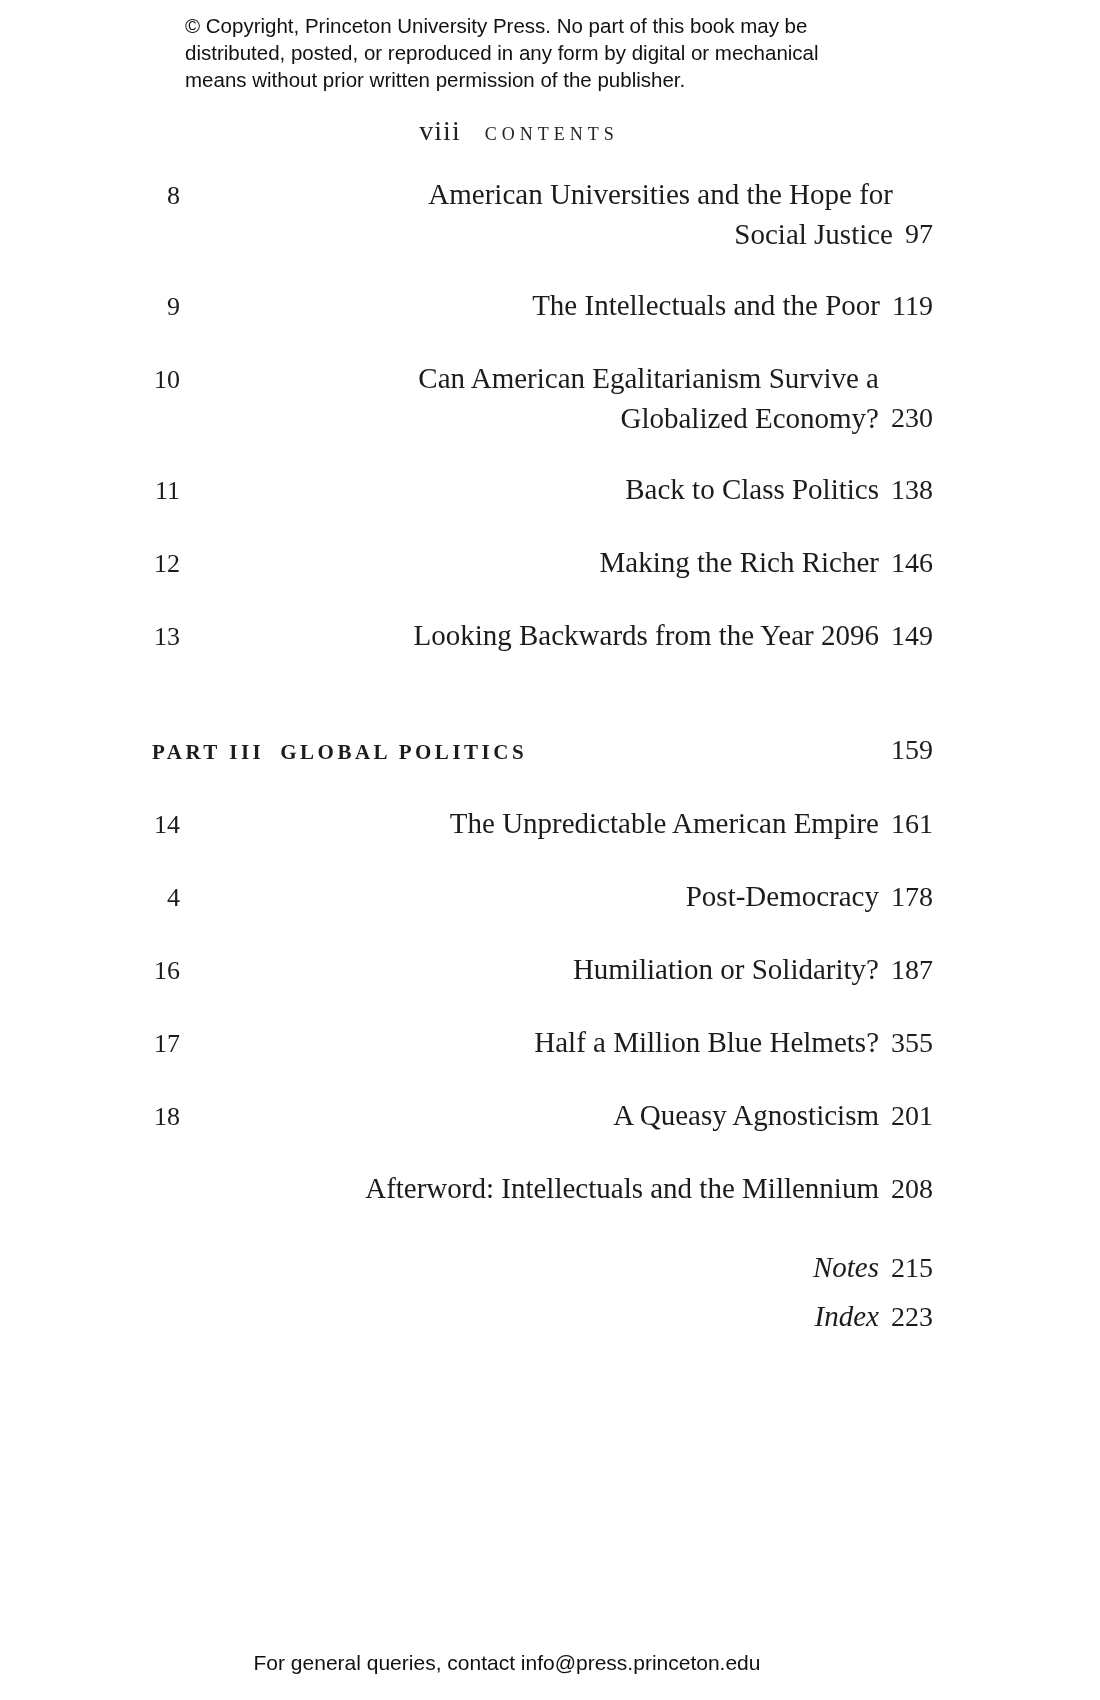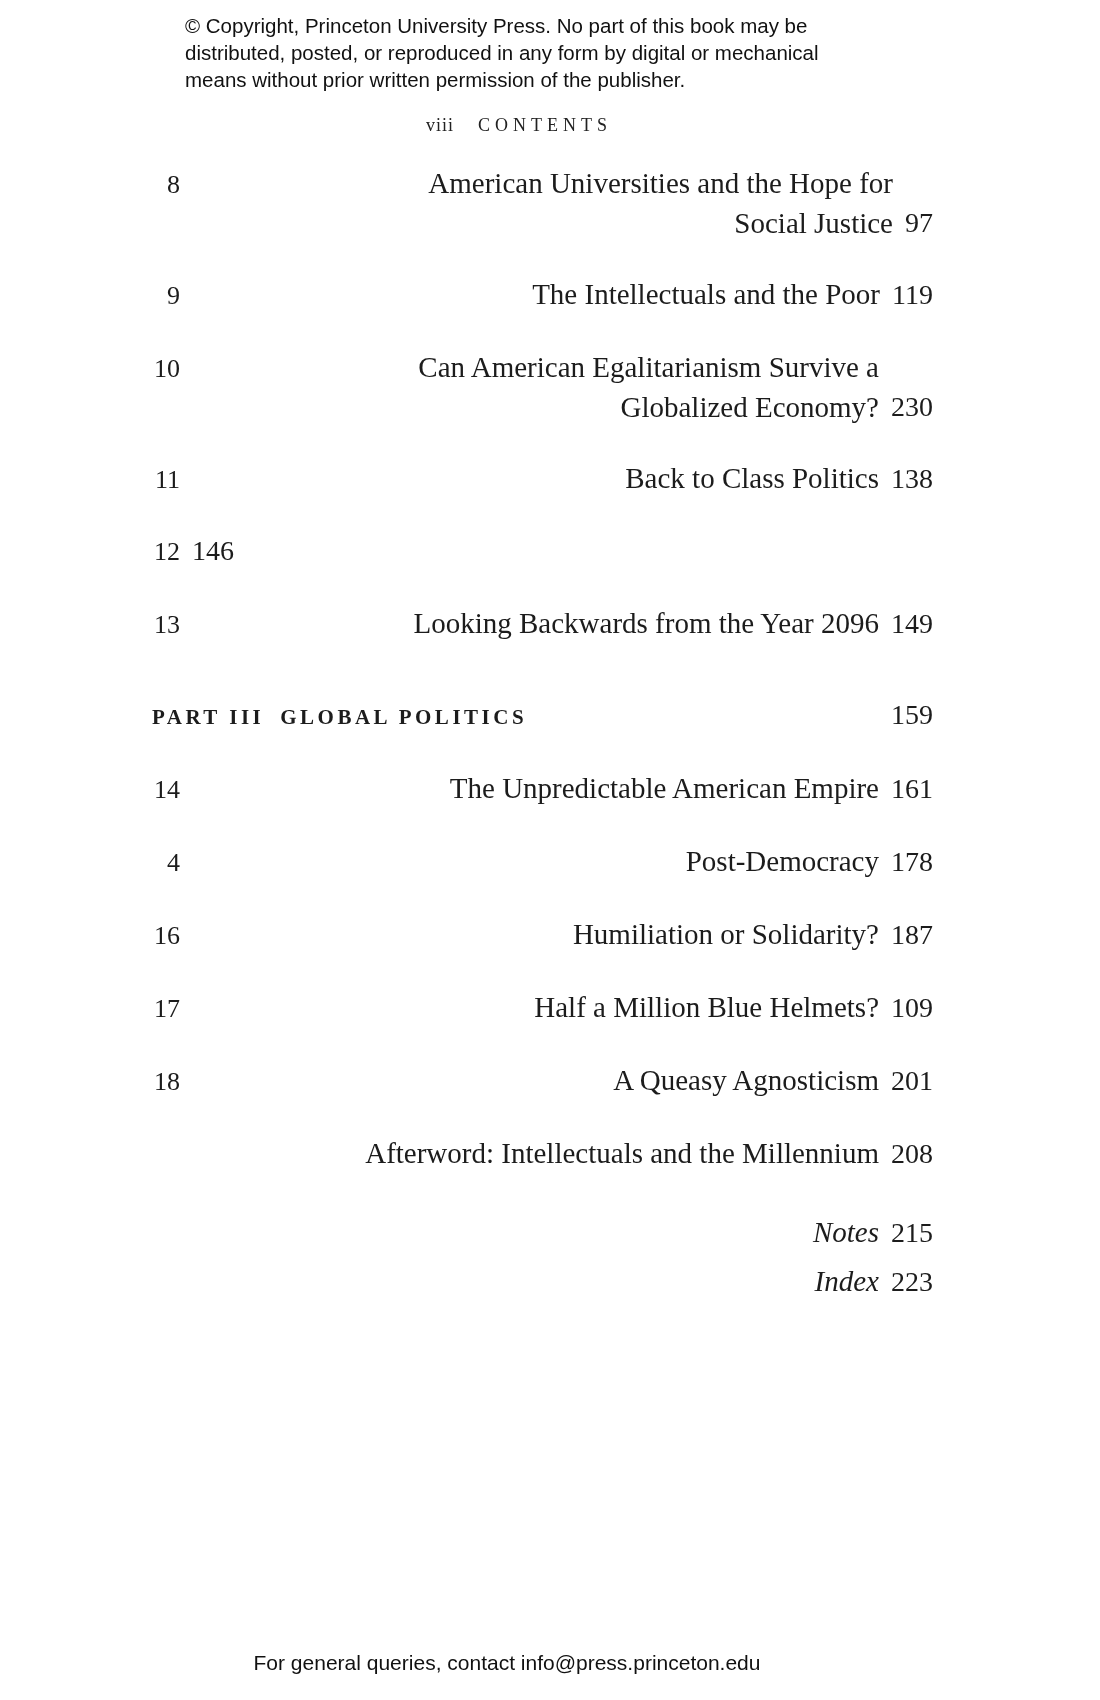--- a/index.html
+++ b/index.html
@@ -6,35 +6,35 @@
   .page{position:relative;width:1100px;height:1700px;background:#ffffff;color:#1c1c1c;overflow:hidden;border-radius:21px;}
 
   
   .copyright{margin:12px 0 0 185px;font-family:"Liberation Sans",sans-serif;
              font-size:20.5px;line-height:27px;color:#111;}
   .copyright div{white-space:nowrap;}
 
   
   .contents-header{width:1016px;margin-top:22px;text-align:center;
                    font-family:"Liberation Serif",serif;color:#222;}
-  .folio{font-size:18px;letter-spacing:1px;margin-left:22px;}
+  .folio{font-size:28px;letter-spacing:1px;margin-left:22px;}
   .contents-title{font-size:18px;letter-spacing:5px;margin-left:24px;}
 
   
   .toc{margin:27px 0 0 152px;width:781px;font-family:"Liberation Serif",serif;
        font-size:29px;color:#1c1c1c;}
   .toc-row{display:flex;align-items:baseline;line-height:40px;margin-bottom:31px;}
   .num{flex:none;width:28px;text-align:right;font-size:26px;}
   .titles{flex:1;margin-left:9px;min-width:0;text-align:right;}
   .titles .tline{display:block;}
   .pageref{flex:none;margin-left:12px;font-size:28px;}
   .two-line .pageref{align-self:flex-end;}
 
   
-  .part-row{margin-top:50px;}
+  .part-row{margin-top:73px;}
   .part-heading{flex:1;font-weight:bold;font-size:21px;letter-spacing:3.5px;
                 font-family:"Liberation Serif",serif;}
   .part-label{margin-right:16px;}
 
   
   .no-num .titles{margin-left:0;}
 
   
   .back{margin-top:38px;}
   .back .toc-row{margin-bottom:8px;}
@@ -90,20 +90,23 @@
     <div class="toc-row">
       <span class="num">11</span>
       <span class="titles">
         <span class="tline">Back to Class Politics</span>
       </span>
       <span class="pageref">138</span>
     </div>
 
     <div class="toc-row">
       <span class="num">12</span>
+      <span class="titles">
+        <span class="tline">Making the Rich Richer</span>
+      </span>
       <span class="pageref">146</span>
     </div>
 
     <div class="toc-row">
       <span class="num">13</span>
       <span class="titles">
         <span class="tline">Looking Backwards from the Year 2096</span>
       </span>
       <span class="pageref">149</span>
     </div>
@@ -137,21 +140,21 @@
         <span class="tline">Humiliation or Solidarity?</span>
       </span>
       <span class="pageref">187</span>
     </div>
 
     <div class="toc-row">
       <span class="num">17</span>
       <span class="titles">
         <span class="tline">Half a Million Blue Helmets?</span>
       </span>
-      <span class="pageref">109</span>
+      <span class="pageref">355</span>
     </div>
 
     <div class="toc-row">
       <span class="num">18</span>
       <span class="titles">
         <span class="tline">A Queasy Agnosticism</span>
       </span>
       <span class="pageref">201</span>
     </div>
 

